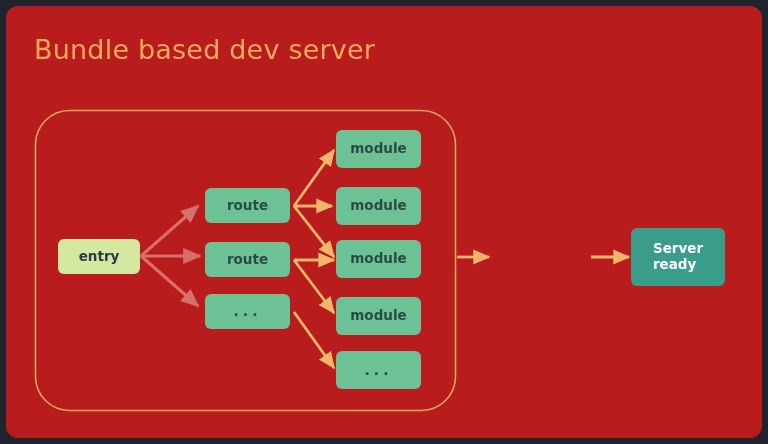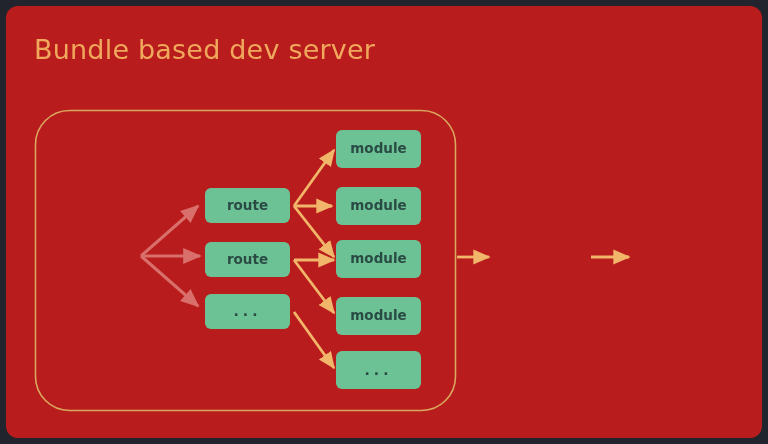--- a/index.html
+++ b/index.html
@@ -99,20 +99,21 @@
 
     <g stroke="#f2b66a" stroke-width="2.8" fill="none">
       <line x1="451" y1="251" x2="483" y2="251" marker-end="url(#arrow-orange)"></line>
     </g>
 
     <g stroke="#f2b66a" stroke-width="2.8" fill="none">
       <line x1="585" y1="251" x2="623" y2="251" marker-end="url(#arrow-orange)"></line>
     </g>
   </svg>
 
+  <div class="node node-entry" style="left:52px; top:233px; width:82px; height:35px;">entry</div>
 
   <div class="node node-green" style="left:199px; top:182px; width:85px; height:35px;">route</div>
 
   <div class="node node-green" style="left:199px; top:236px; width:85px; height:35px;">route</div>
 
   <div class="node node-green" style="left:199px; top:288px; width:85px; height:35px;">
     <span class="dots">...</span>
   </div>
 
   <div class="node node-green" style="left:330px; top:124px; width:85px; height:38px;">module</div>
@@ -121,14 +122,16 @@
 
   <div class="node node-green" style="left:330px; top:234px; width:85px; height:38px;">module</div>
 
   <div class="node node-green" style="left:330px; top:291px; width:85px; height:38px;">module</div>
 
   <div class="node node-green" style="left:330px; top:345px; width:85px; height:38px;">
     <span class="dots">...</span>
   </div>
 
 
+  <div class="node node-server" style="left:625px; top:222px; width:94px; height:58px;">Server
+ready</div>
 
 </div>
 
 </body></html>

